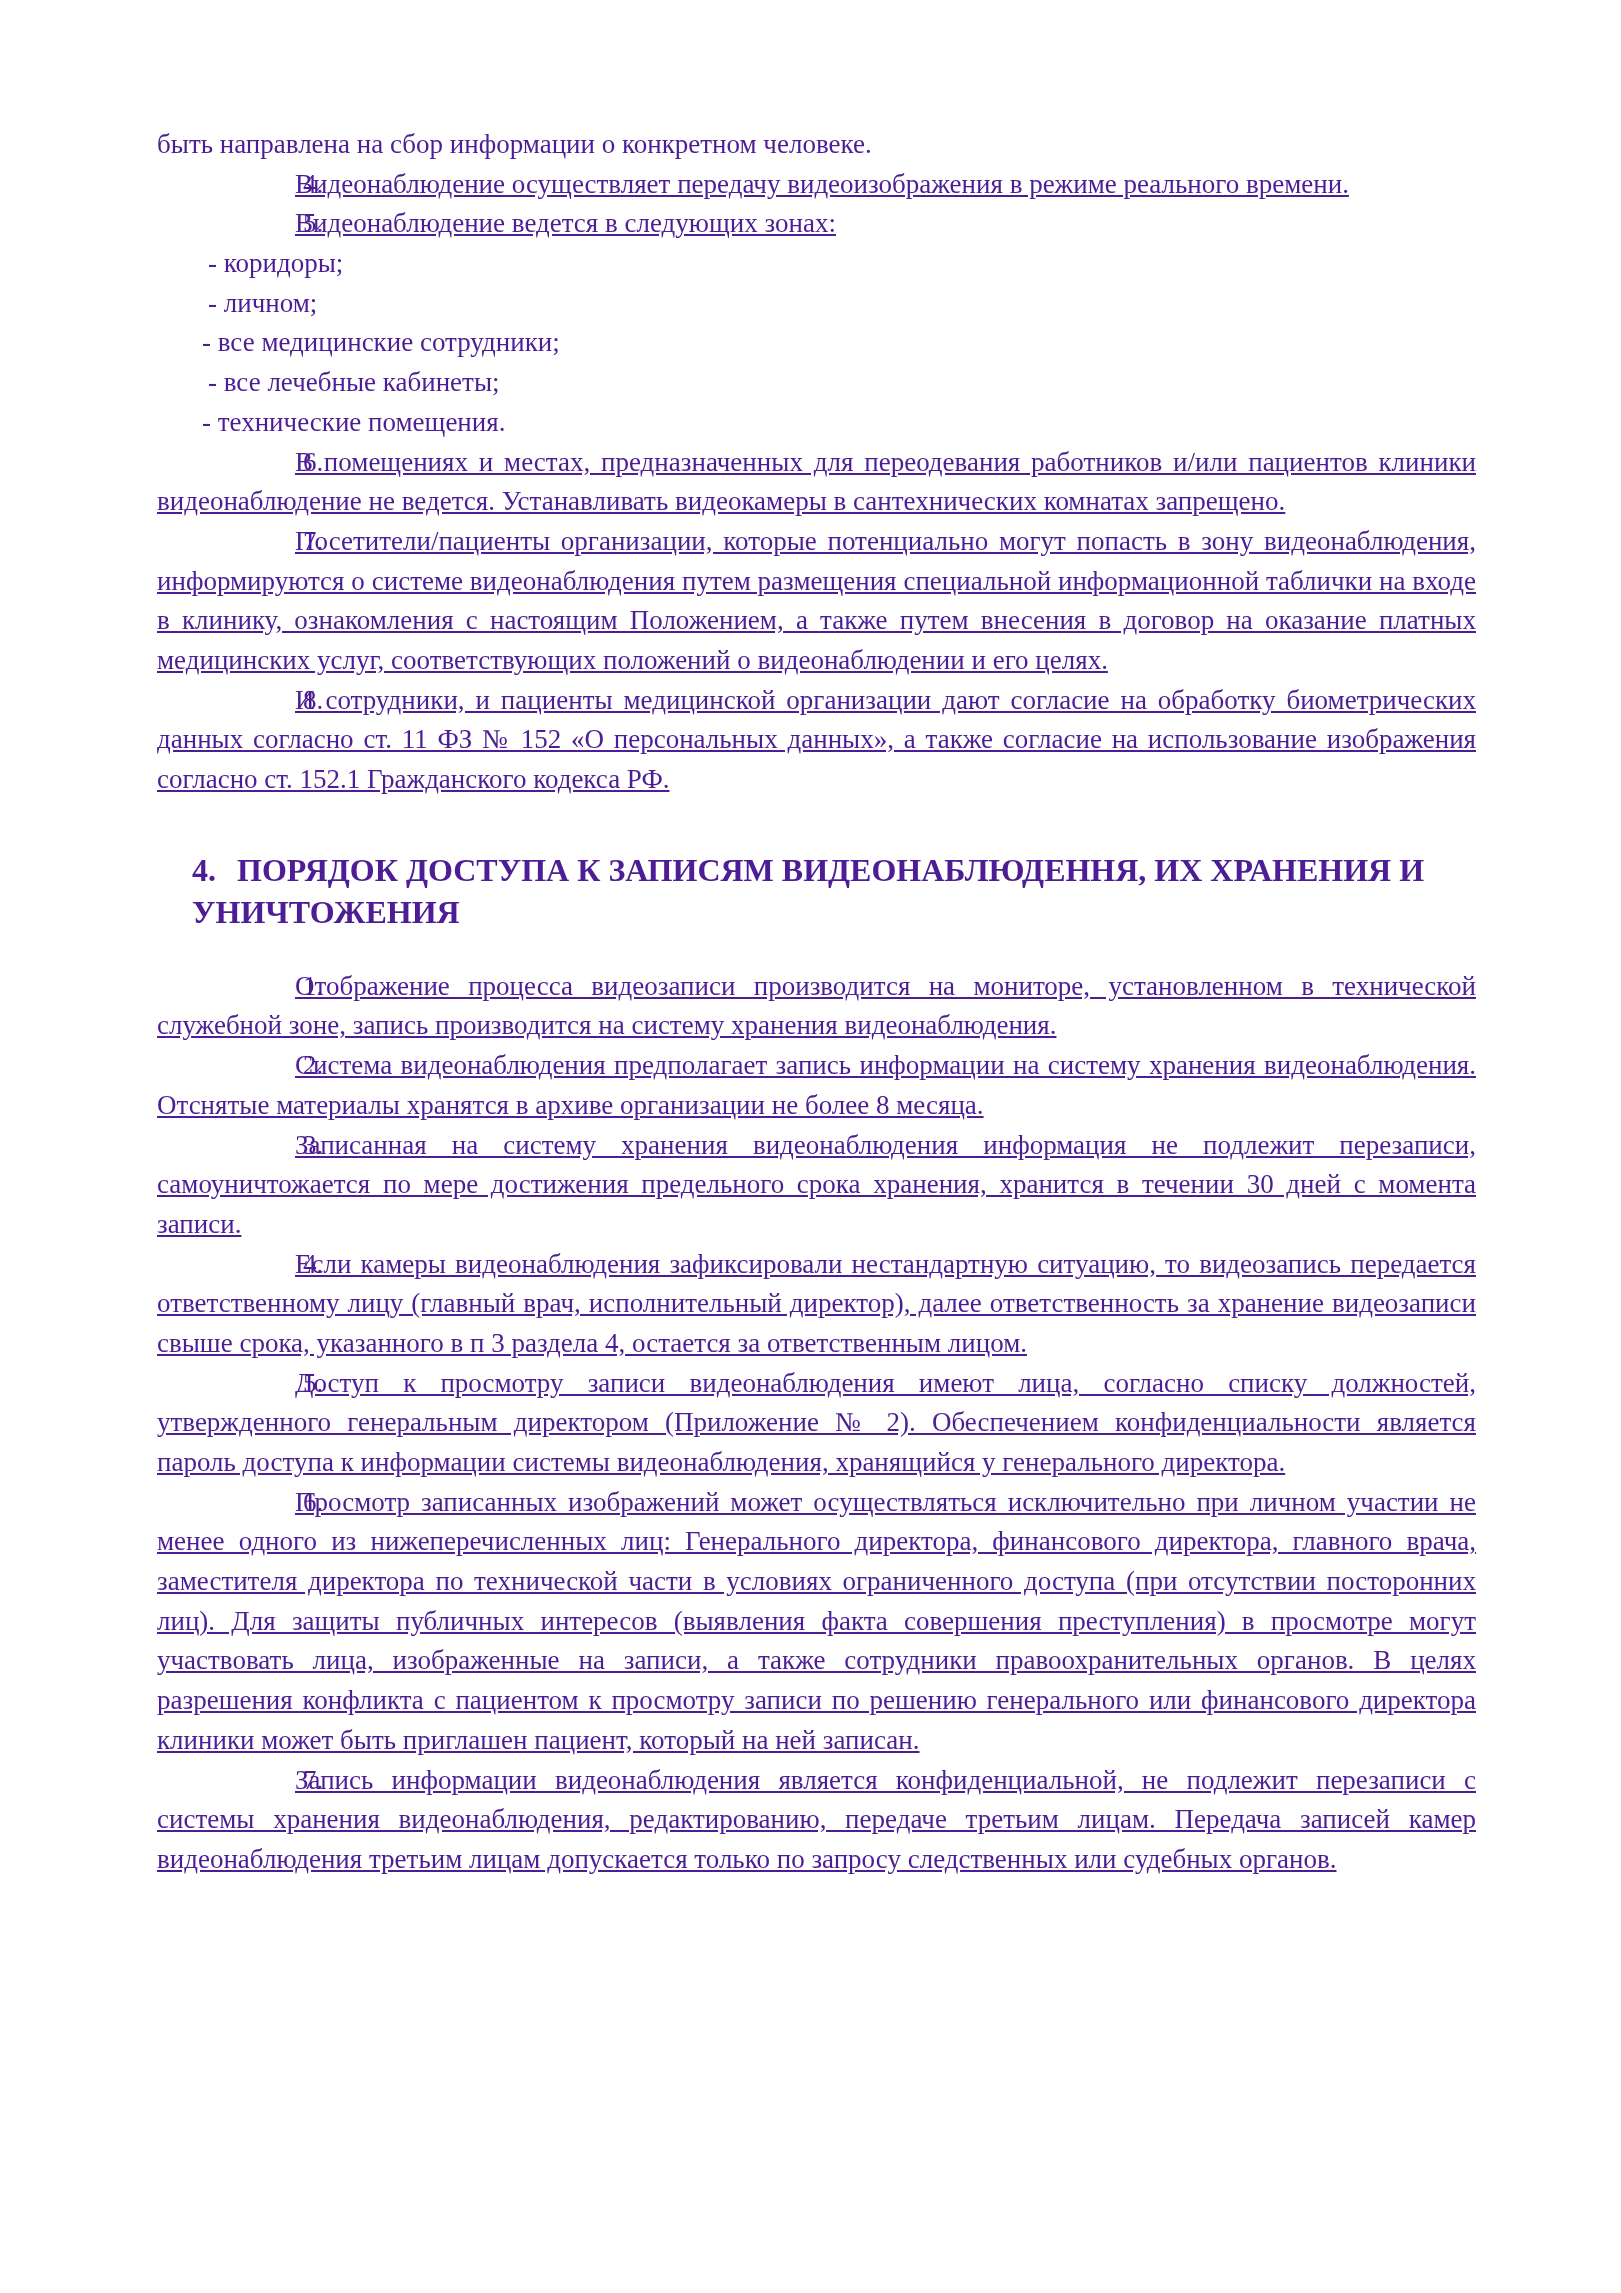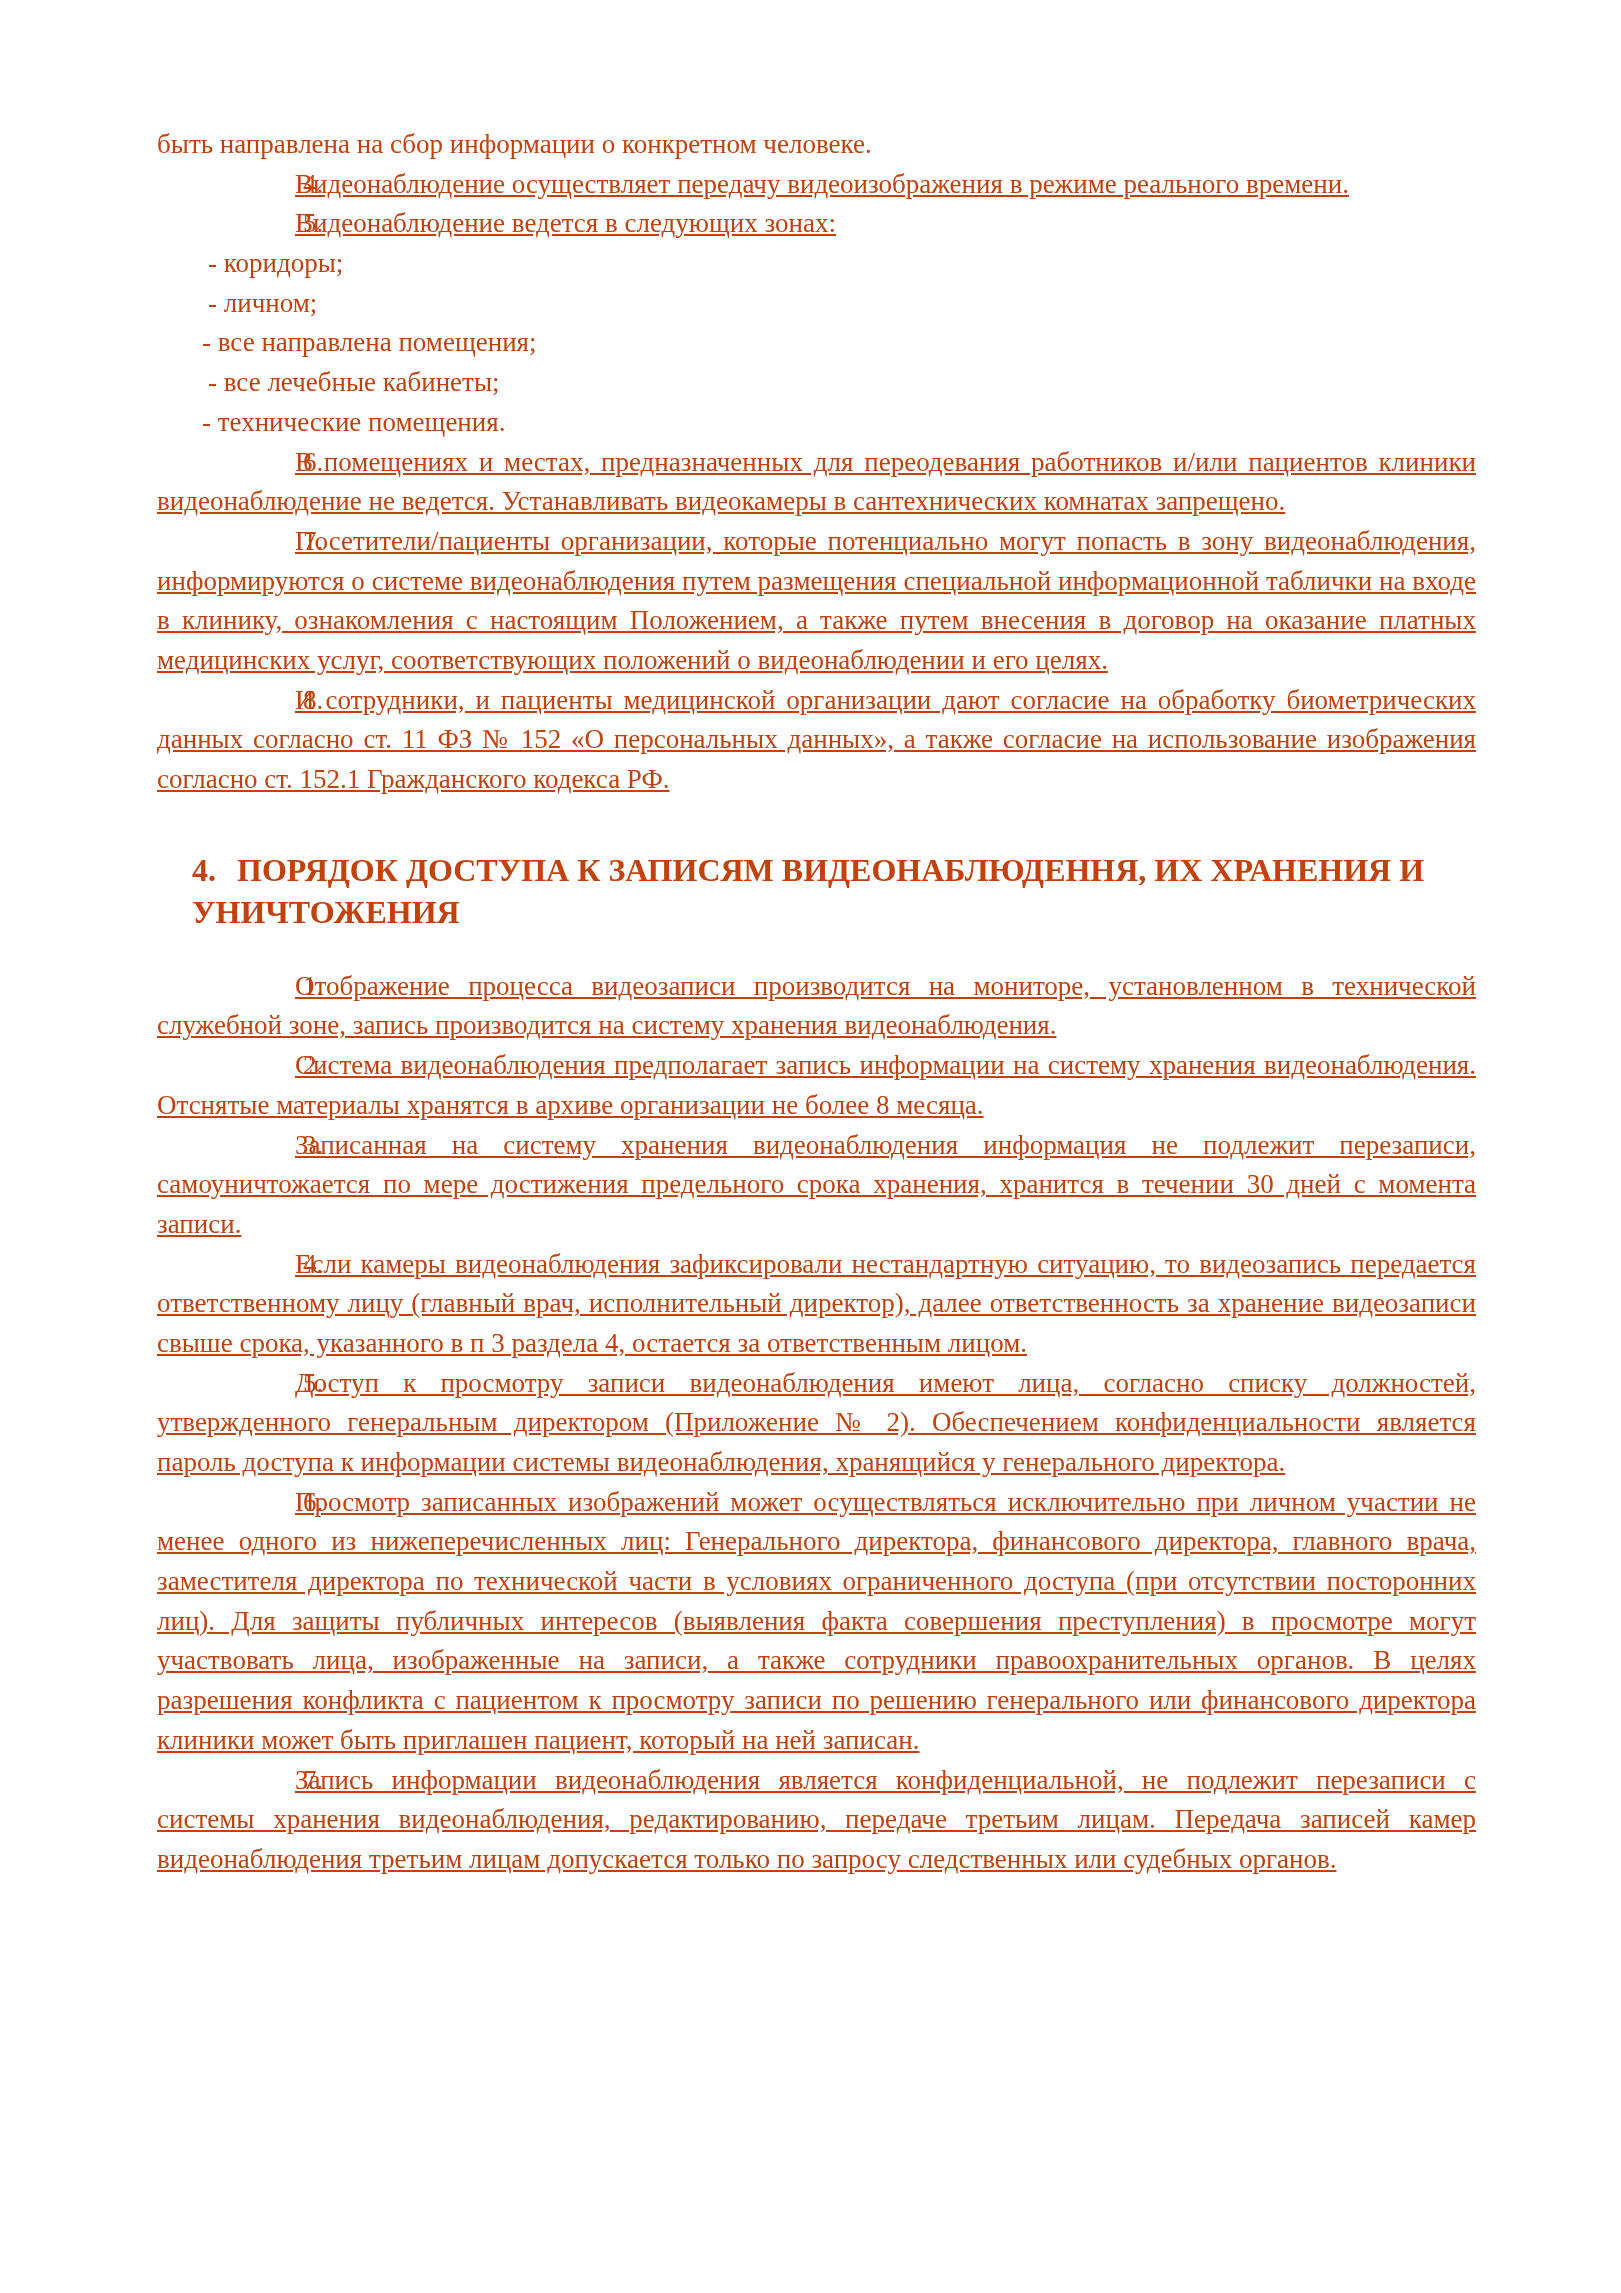--- a/index.html
+++ b/index.html
@@ -8,21 +8,21 @@
     background: #ffffff;
   }
   .page {
     width: 1621px;
     height: 2294px;
     background: #ffffff;
     position: relative;
     box-sizing: border-box;
     padding: 125px 145px 0 157px;
     font-family: "Liberation Serif", "DejaVu Serif", serif;
-    color: #c2410c;
+    color: #4c1d95;
   }
   .doc-body {
     font-size: 27px;
     line-height: 1.47;
     text-align: justify;
     text-justify: inter-word;
   }
   p {
     margin: 0;
   }
@@ -74,21 +74,21 @@
     <p class="para">
       <span class="seg-num">4.</span><span>Видеонаблюдение осуществляет передачу видеоизображения в режиме реального времени.</span>
     </p>
 
     <p class="para">
       <span class="seg-num">5.</span><span>Видеонаблюдение ведется в следующих зонах:</span>
     </p>
 
     <p class="bullet">- коридоры;</p>
     <p class="bullet">- личном;</p>
-    <p class="bullet-tight">- все направлена помещения;</p>
+    <p class="bullet-tight">- все медицинские сотрудники;</p>
     <p class="bullet">- все лечебные кабинеты;</p>
     <p class="bullet-tight">- технические помещения.</p>
 
     <p class="para">
       <span class="seg-num">6.</span><span>В помещениях и местах, предназначенных для переодевания работников и/или пациентов клиники видеонаблюдение не ведется. Устанавливать видеокамеры в сантехнических комнатах запрещено.</span>
     </p>
 
     <p class="para">
       <span class="seg-num">7.</span><span>Посетители/пациенты организации, которые потенциально могут попасть в зону видеонаблюдения, информируются о системе видеонаблюдения путем размещения специальной информационной таблички на входе в клинику, ознакомления с настоящим Положением, а также путем внесения в договор на оказание платных медицинских услуг, соответствующих положений о видеонаблюдении и его целях.</span>
     </p>

